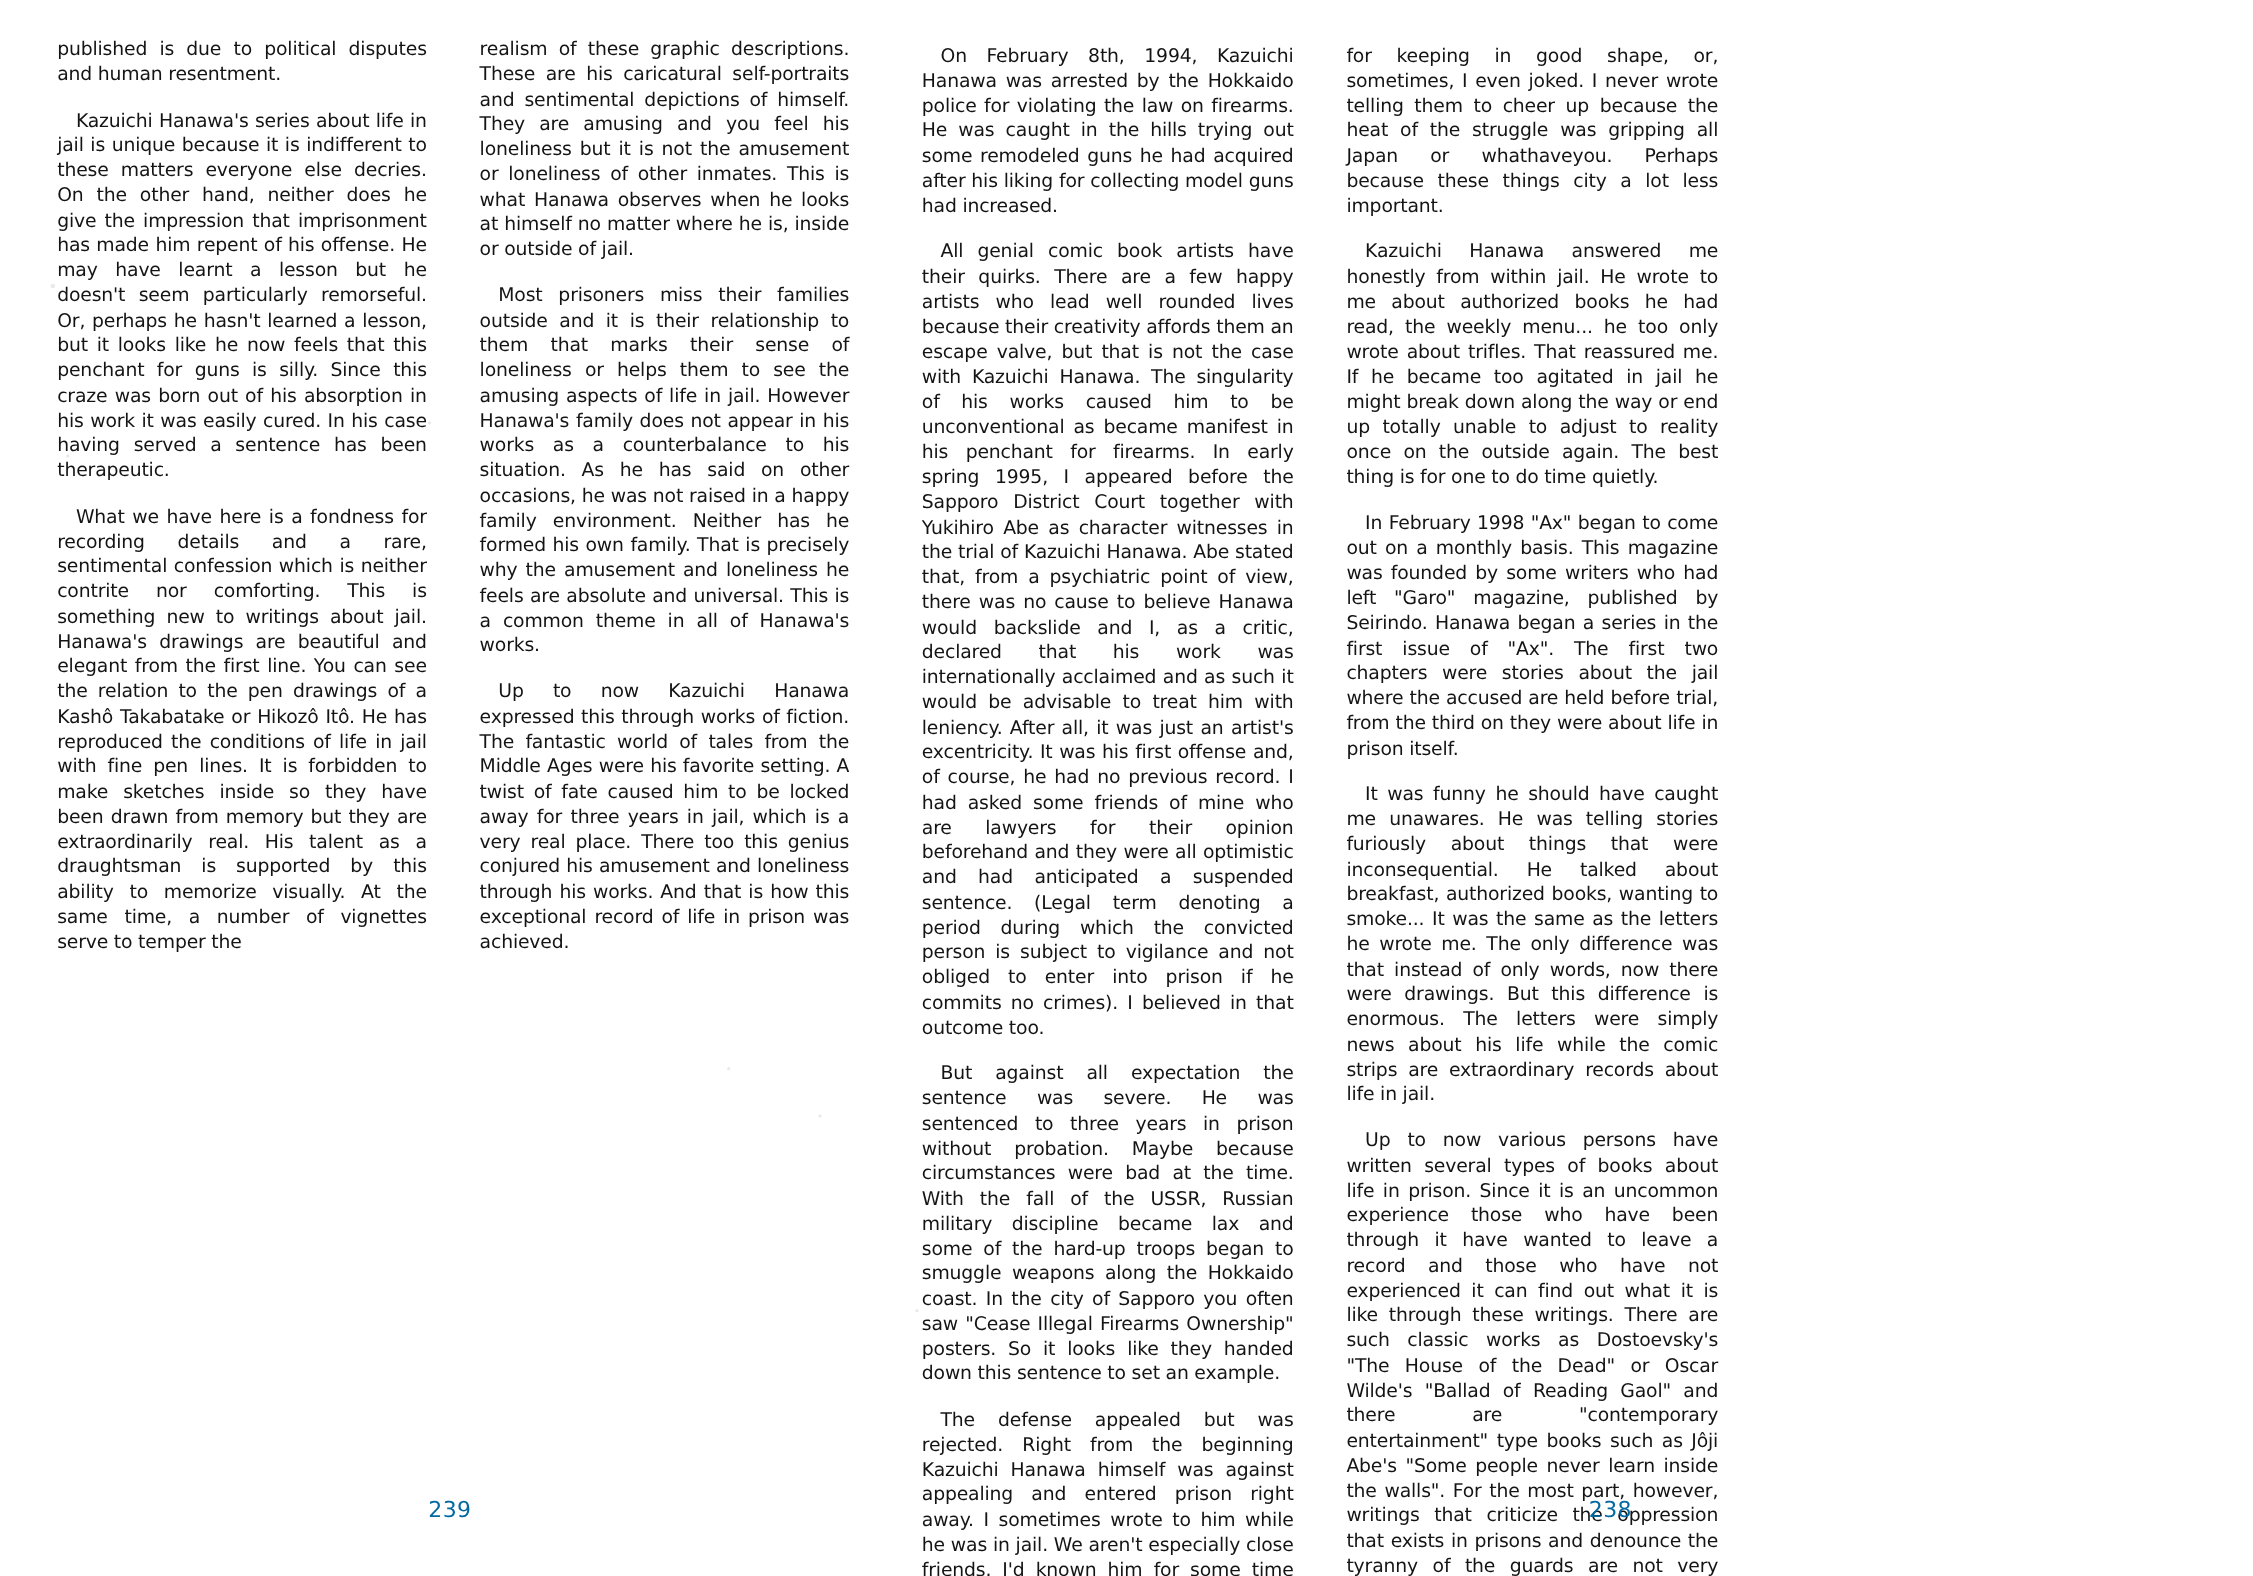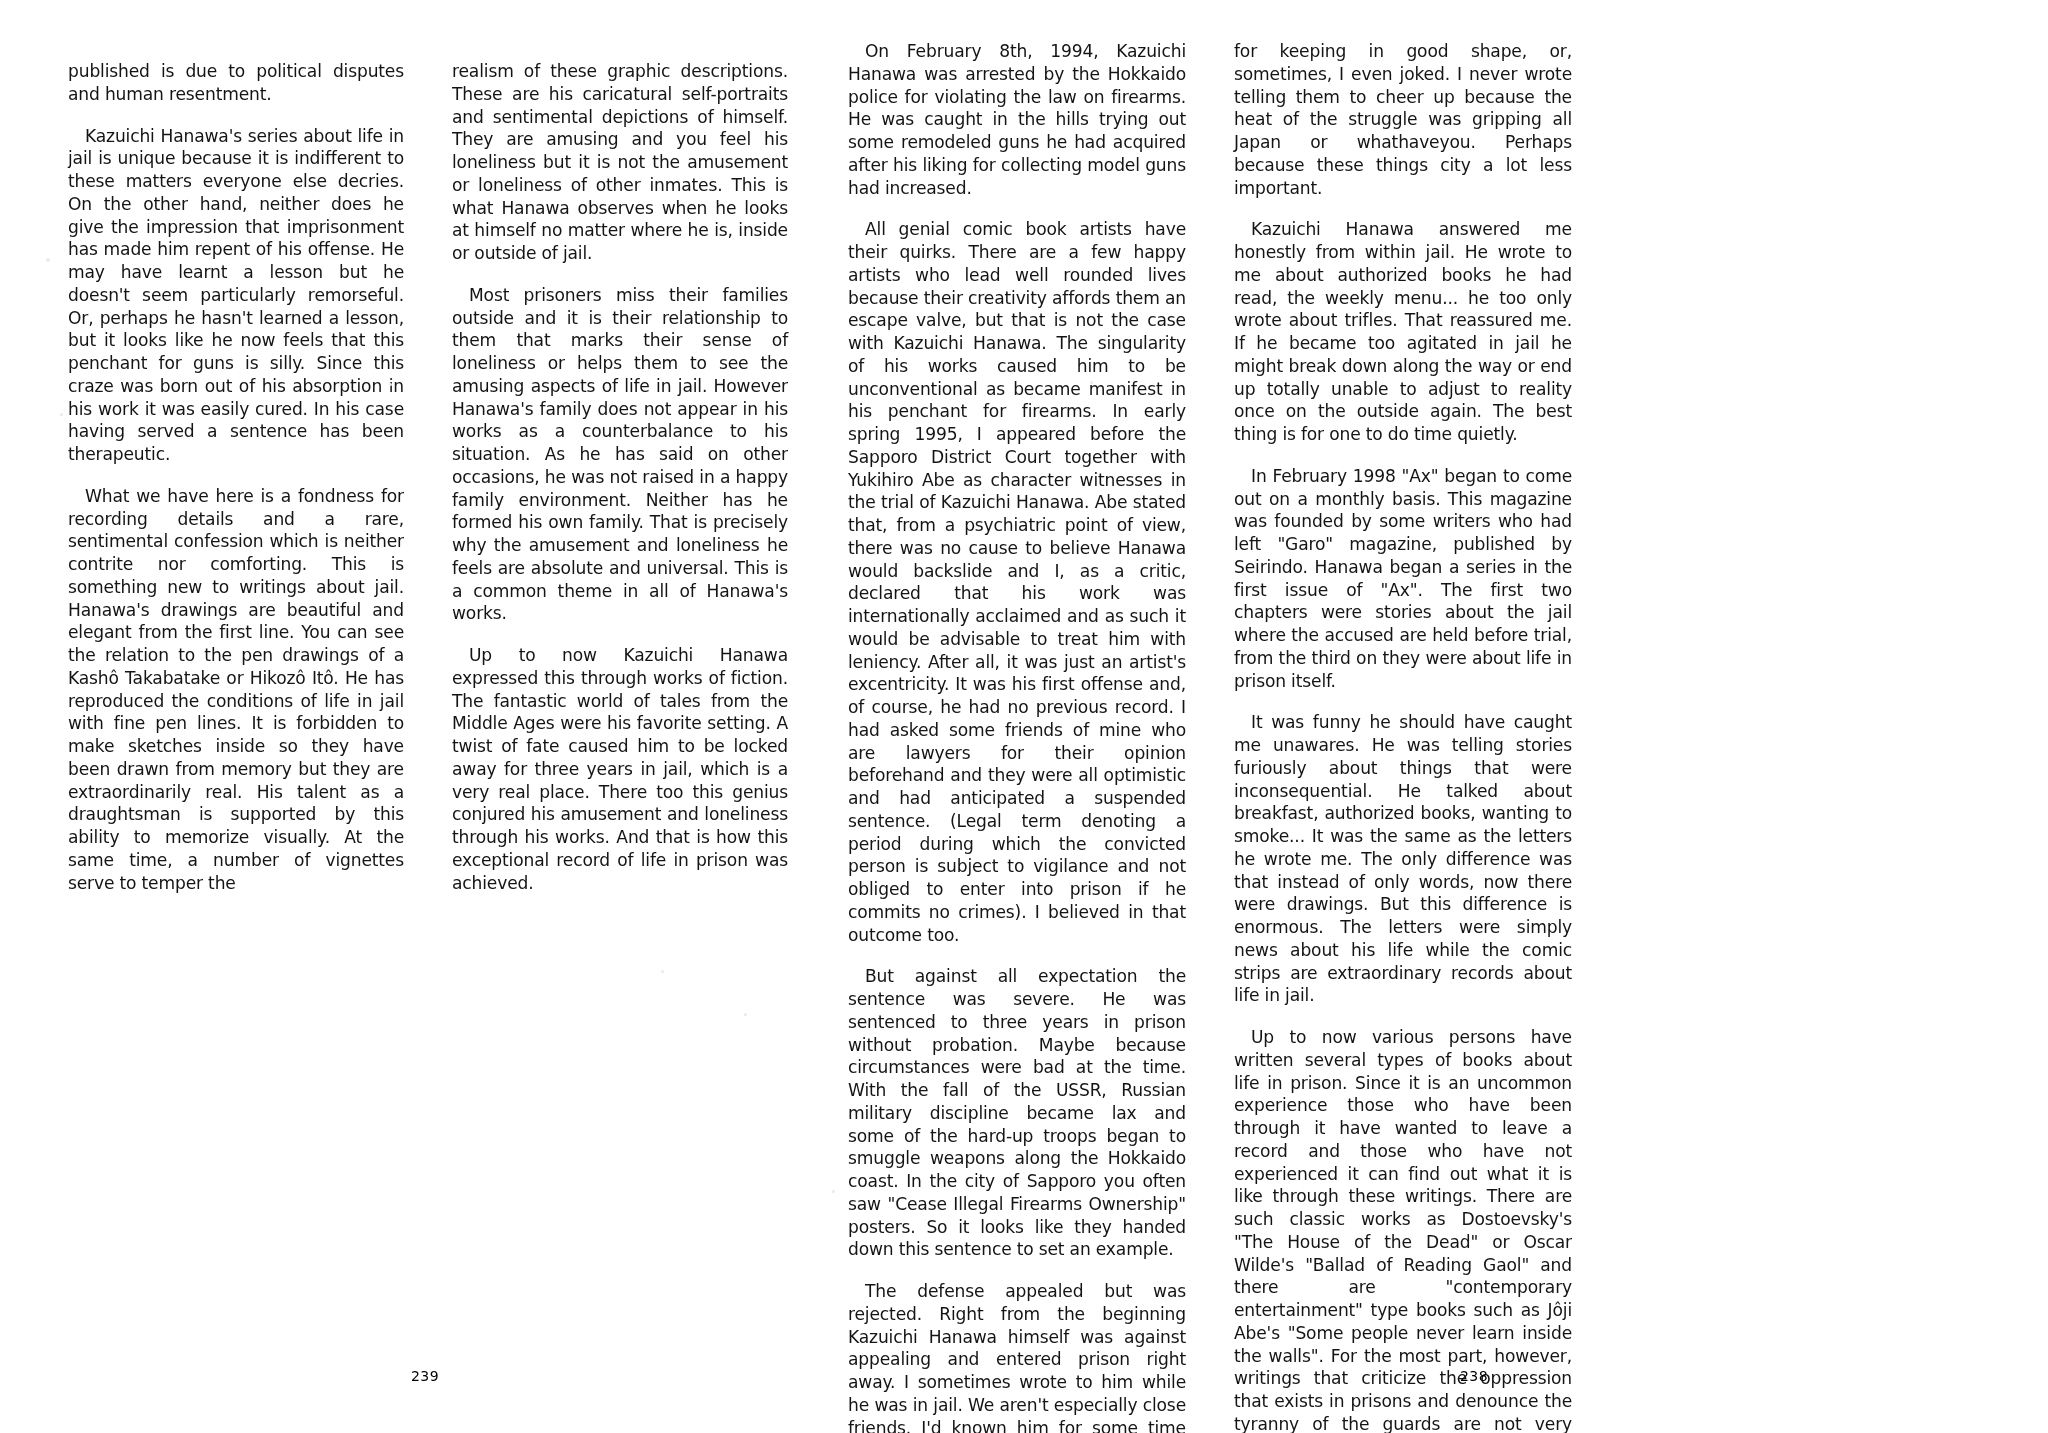--- a/index.html
+++ b/index.html
@@ -23,21 +23,21 @@
     inset: 0;
     display: flex;
     flex-direction: row;
   }
 
   .page {
     position: relative;
     height: 1433px;
     box-sizing: border-box;
   }
-  .page-left  { width: 800px; padding: 60px 0 0 52px; margin-left: 16px; }
+  .page-left  { width: 800px; padding: 34px 0 0 52px; }
   .page-right { width: 1248px; padding: 40px 0 0 0; }
 
   .columns {
     display: flex;
     flex-direction: row;
   }
   .page-left .columns  { gap: 48px; }
   .page-right .columns { gap: 48px; padding-left: 38px; }
 
   .col {
@@ -59,23 +59,23 @@
     letter-spacing: -0.15px;
     color: #141414;
   }
   p.para.cont { text-indent: 0; }
   p.para:last-child { margin-bottom: 0; }
 
   
   .folio {
     position: absolute;
     bottom: 49px;
-    font-size: 14px;
+    font-size: 20px;
     letter-spacing: 0.4px;
-    color: #000000;
+    color: #0369a1;
   }
   .folio-left  { left: 0; width: 800px;  text-align: center; padding-left: 18px; box-sizing: border-box; }
   .folio-right { left: 16px; width: 1248px; text-align: center; padding-left: 48px; box-sizing: border-box; }
 
   
   .speck {
     position: absolute;
     background: #e9e9e9;
     border-radius: 50%;
     pointer-events: none;

